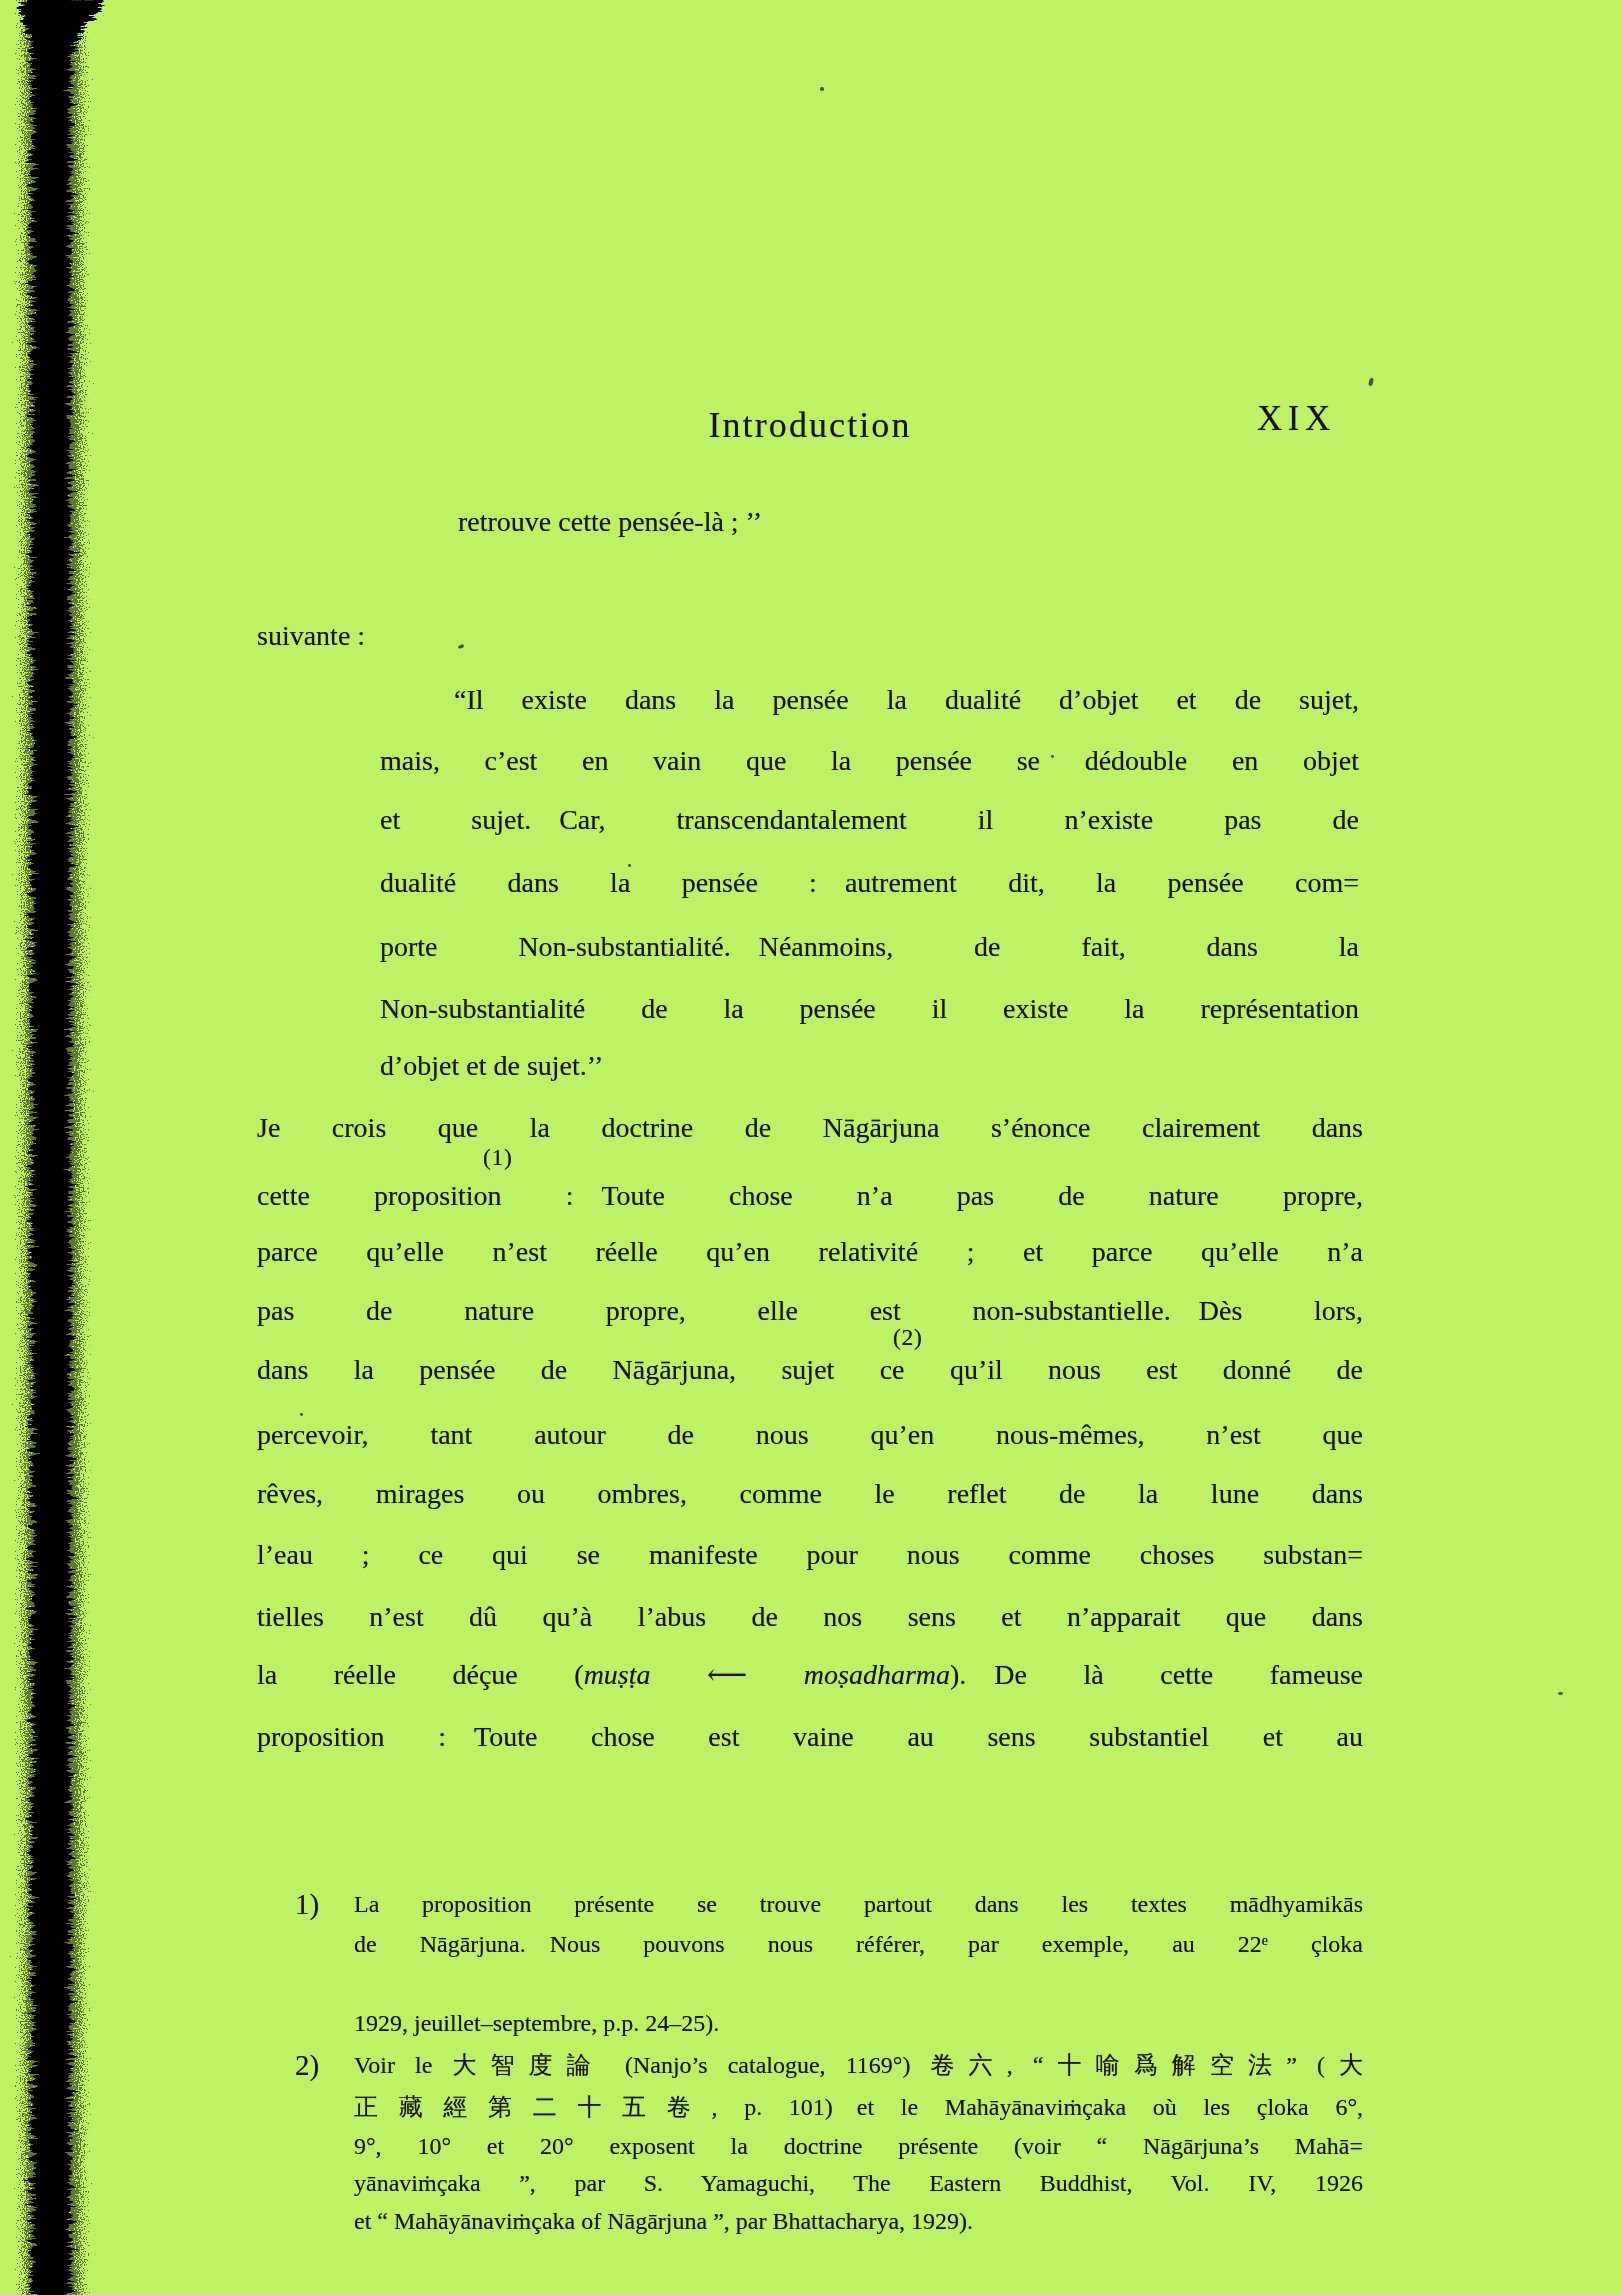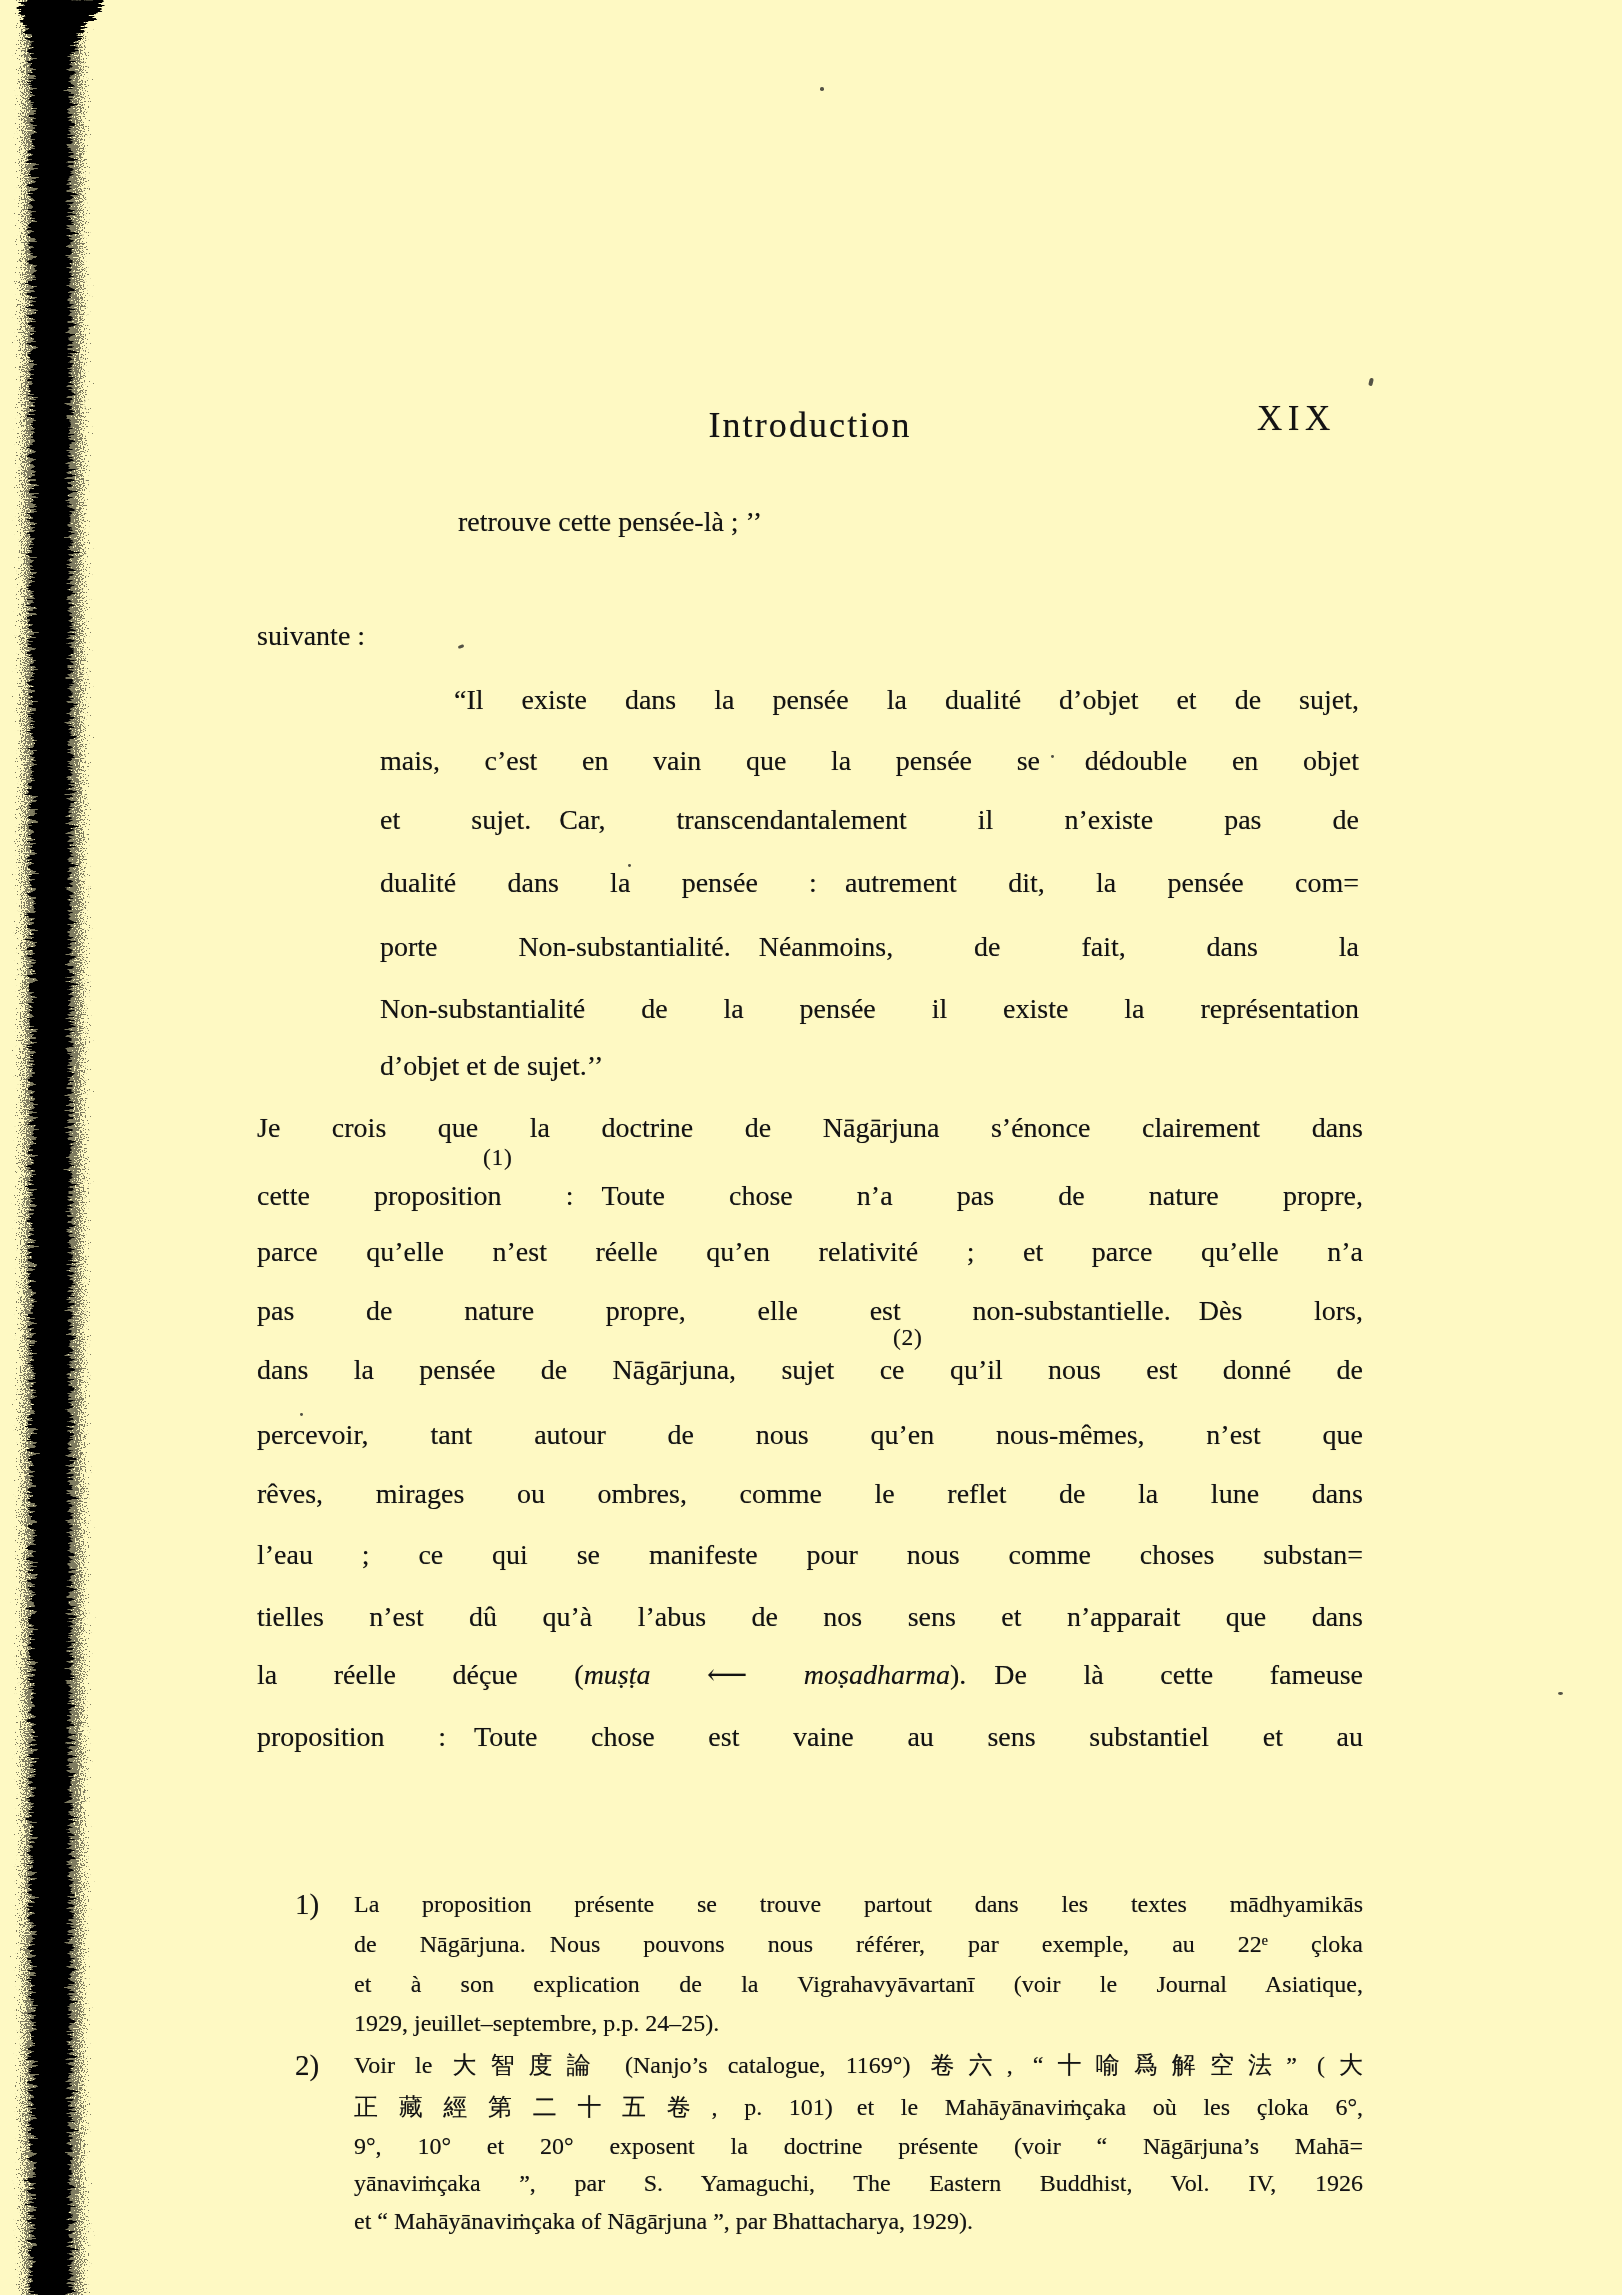--- a/index.html
+++ b/index.html
@@ -1,20 +1,20 @@
 <!DOCTYPE html>
 <html style="font-size:11px"><head>
 <meta charset="utf-8">
 <style>
   html,body { margin:0; padding:0; background:#e8e8e6; }
   .page {
     position:relative;
     width:1623px; height:2295px;
     margin:0 auto;
-    background:#fef9c3;
+    background:#bef264;
     overflow:hidden;
     font-family:"Liberation Serif","DejaVu Serif",serif;
     color:#131313;
   }
   
   .page * { -webkit-font-smoothing:antialiased; }
   .txt { text-shadow:0 0 0.7px rgba(10,10,10,.45); }
 
   
   .running-head {
@@ -125,21 +125,20 @@
   <div class="bl txt" style="top:1655px">
     <span>la réelle déçue (</span><span class="it">muṣṭa</span><span> ⟵ </span><span class="it">moṣadharma</span><span>). De là cette fameuse</span>
   </div>
 
   <div class="bl txt" style="top:1717px">proposition : Toute chose est vaine au sens substantiel et au</div>
 
 
   <div class="fnm txt" style="top:1888px">1)</div>
   <div class="fn txt" style="top:1888px">La proposition présente se trouve partout dans les textes mādhyamikās</div>
   <div class="fn txt" style="top:1928px">de Nāgārjuna. Nous pouvons nous référer, par exemple, au 22ᵉ çloka</div>
-  <div class="fn txt" style="top:1968px">et à son explication de la Vigrahavyāvartanī (voir le Journal Asiatique,</div>
   <div class="fn nj txt" style="top:2007px">1929, jeuillet–septembre, p.p. 24–25).</div>
 
   <div class="fnm txt" style="top:2049px">2)</div>
   <div class="fn txt" style="top:2049px">Voir le 大智度論 (Nanjo’s catalogue, 1169°) 卷六, “十喻爲解空法” (大</div>
   <div class="fn txt" style="top:2091px">正藏經第二十五卷, p. 101) et le Mahāyānaviṁçaka où les çloka 6°,</div>
   <div class="fn txt" style="top:2130px">9°, 10° et 20° exposent la doctrine présente (voir “ Nāgārjuna’s Mahā=</div>
   <div class="fn txt" style="top:2167px">yānaviṁçaka ”, par S. Yamaguchi, The Eastern Buddhist, Vol. IV, 1926</div>
   <div class="fn nj txt" style="top:2205px">et “ Mahāyānaviṁçaka of Nāgārjuna ”, par Bhattacharya, 1929).</div>
 
   <div class="speck sp1"></div>

